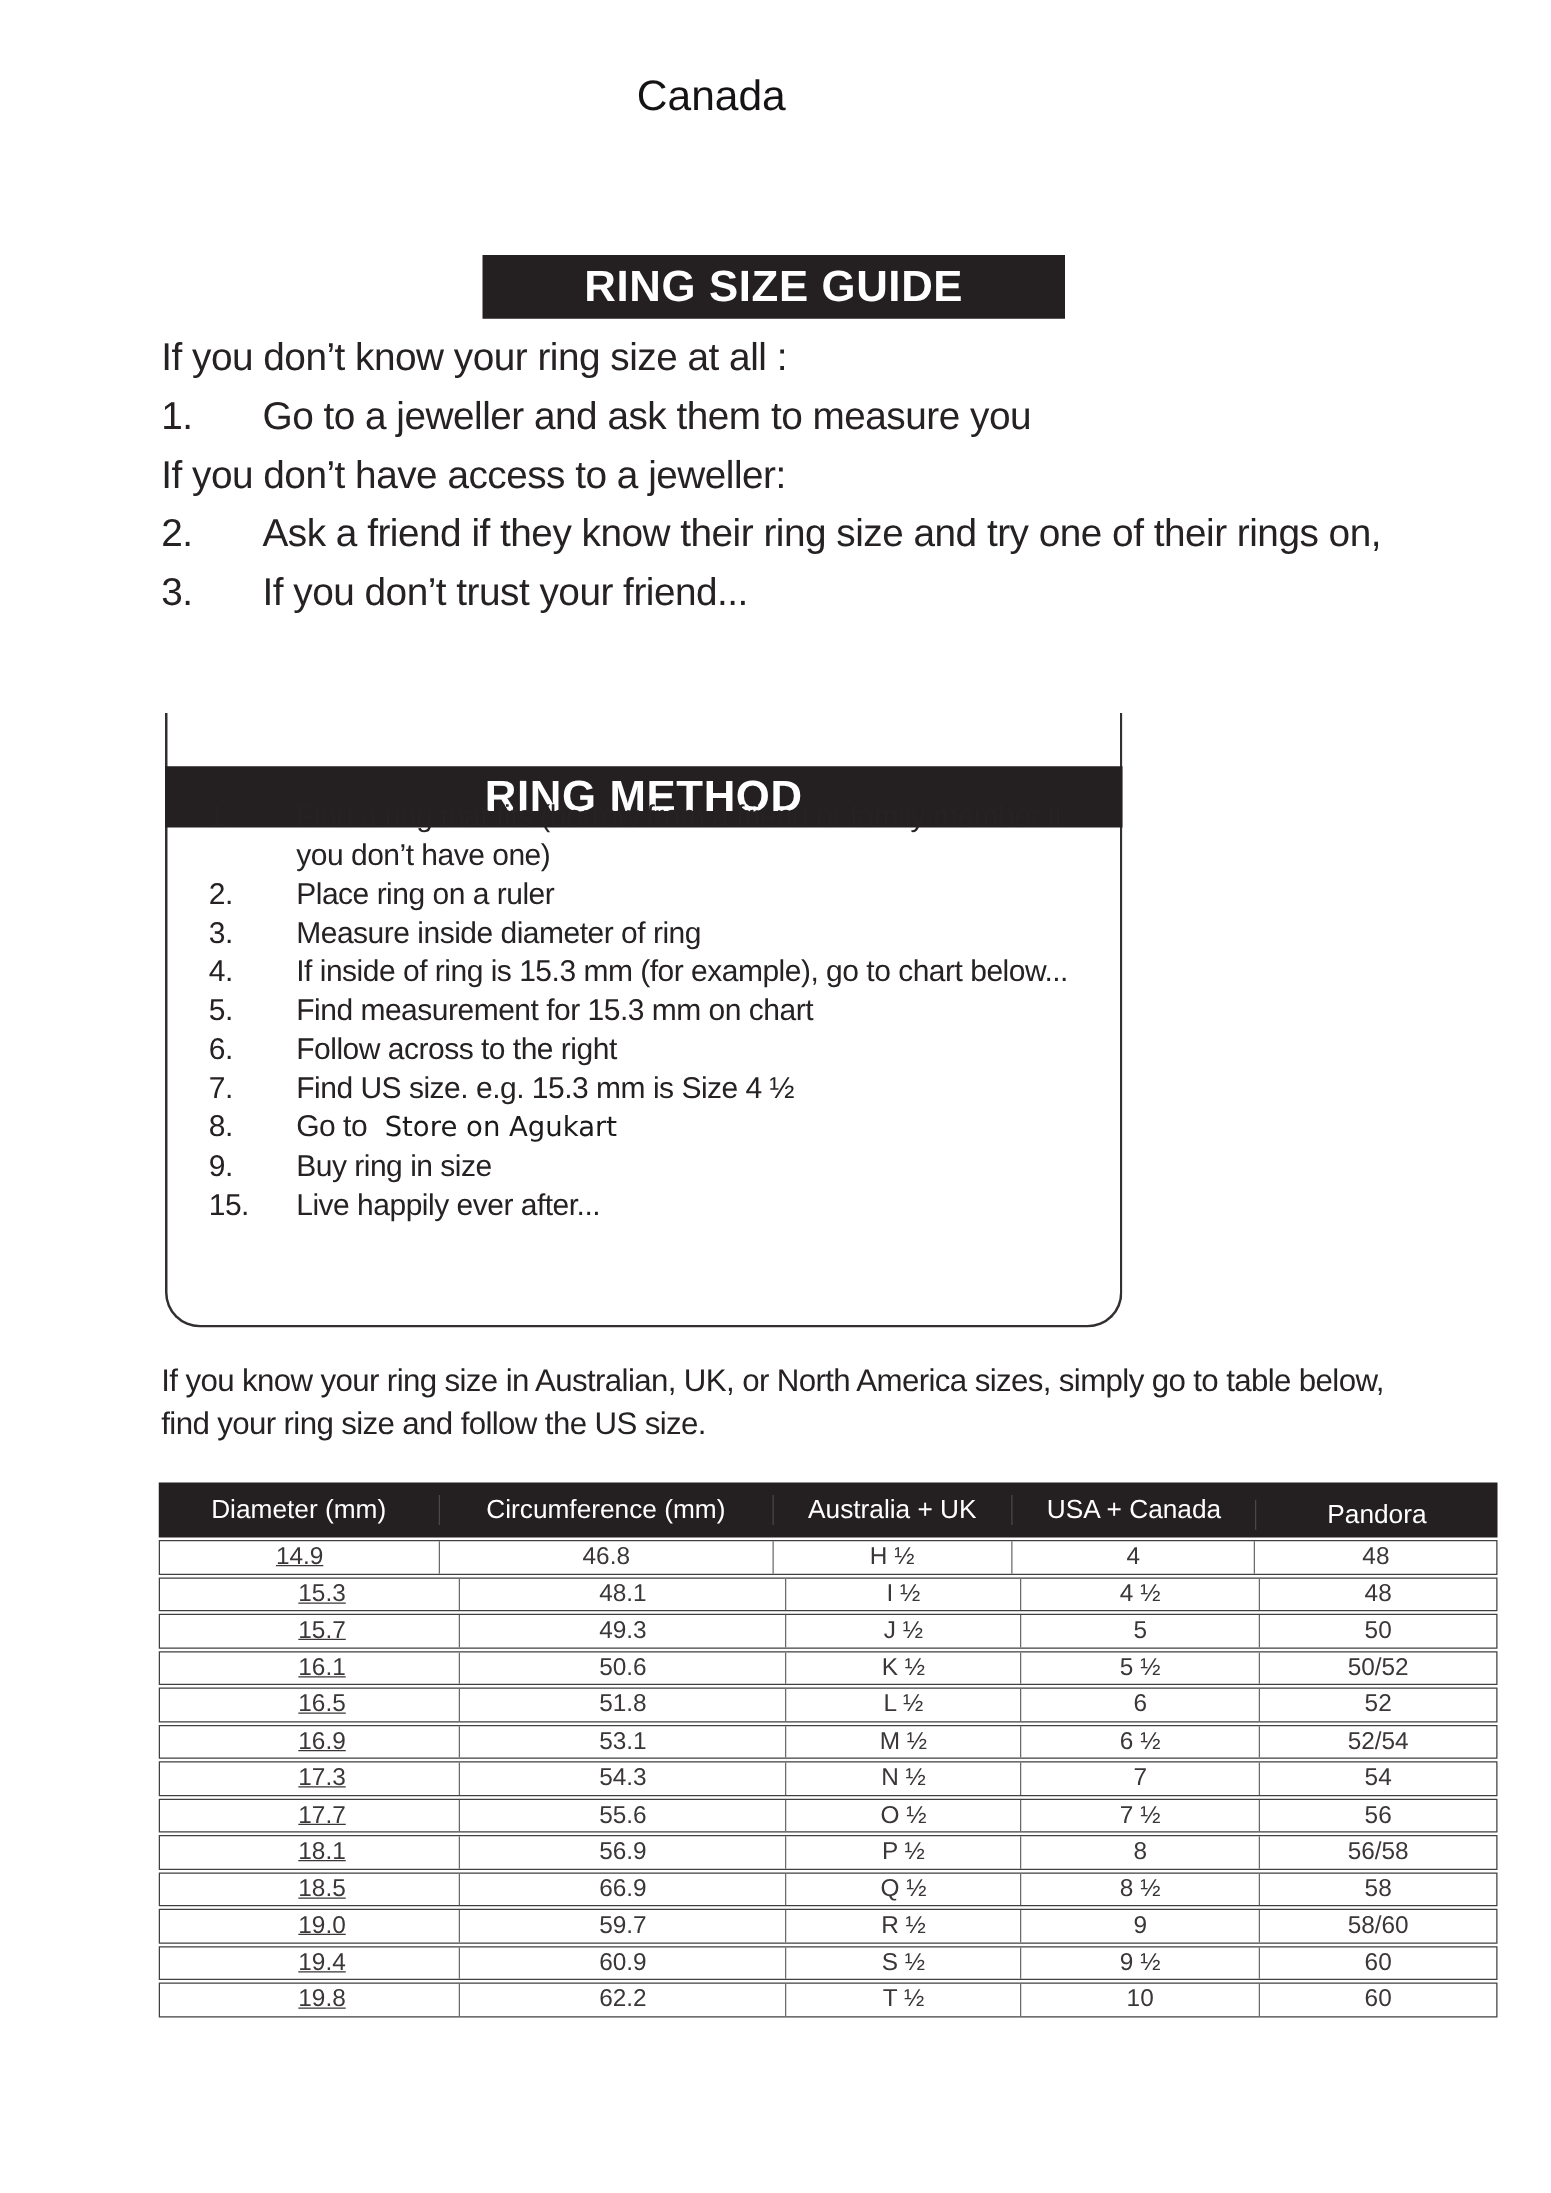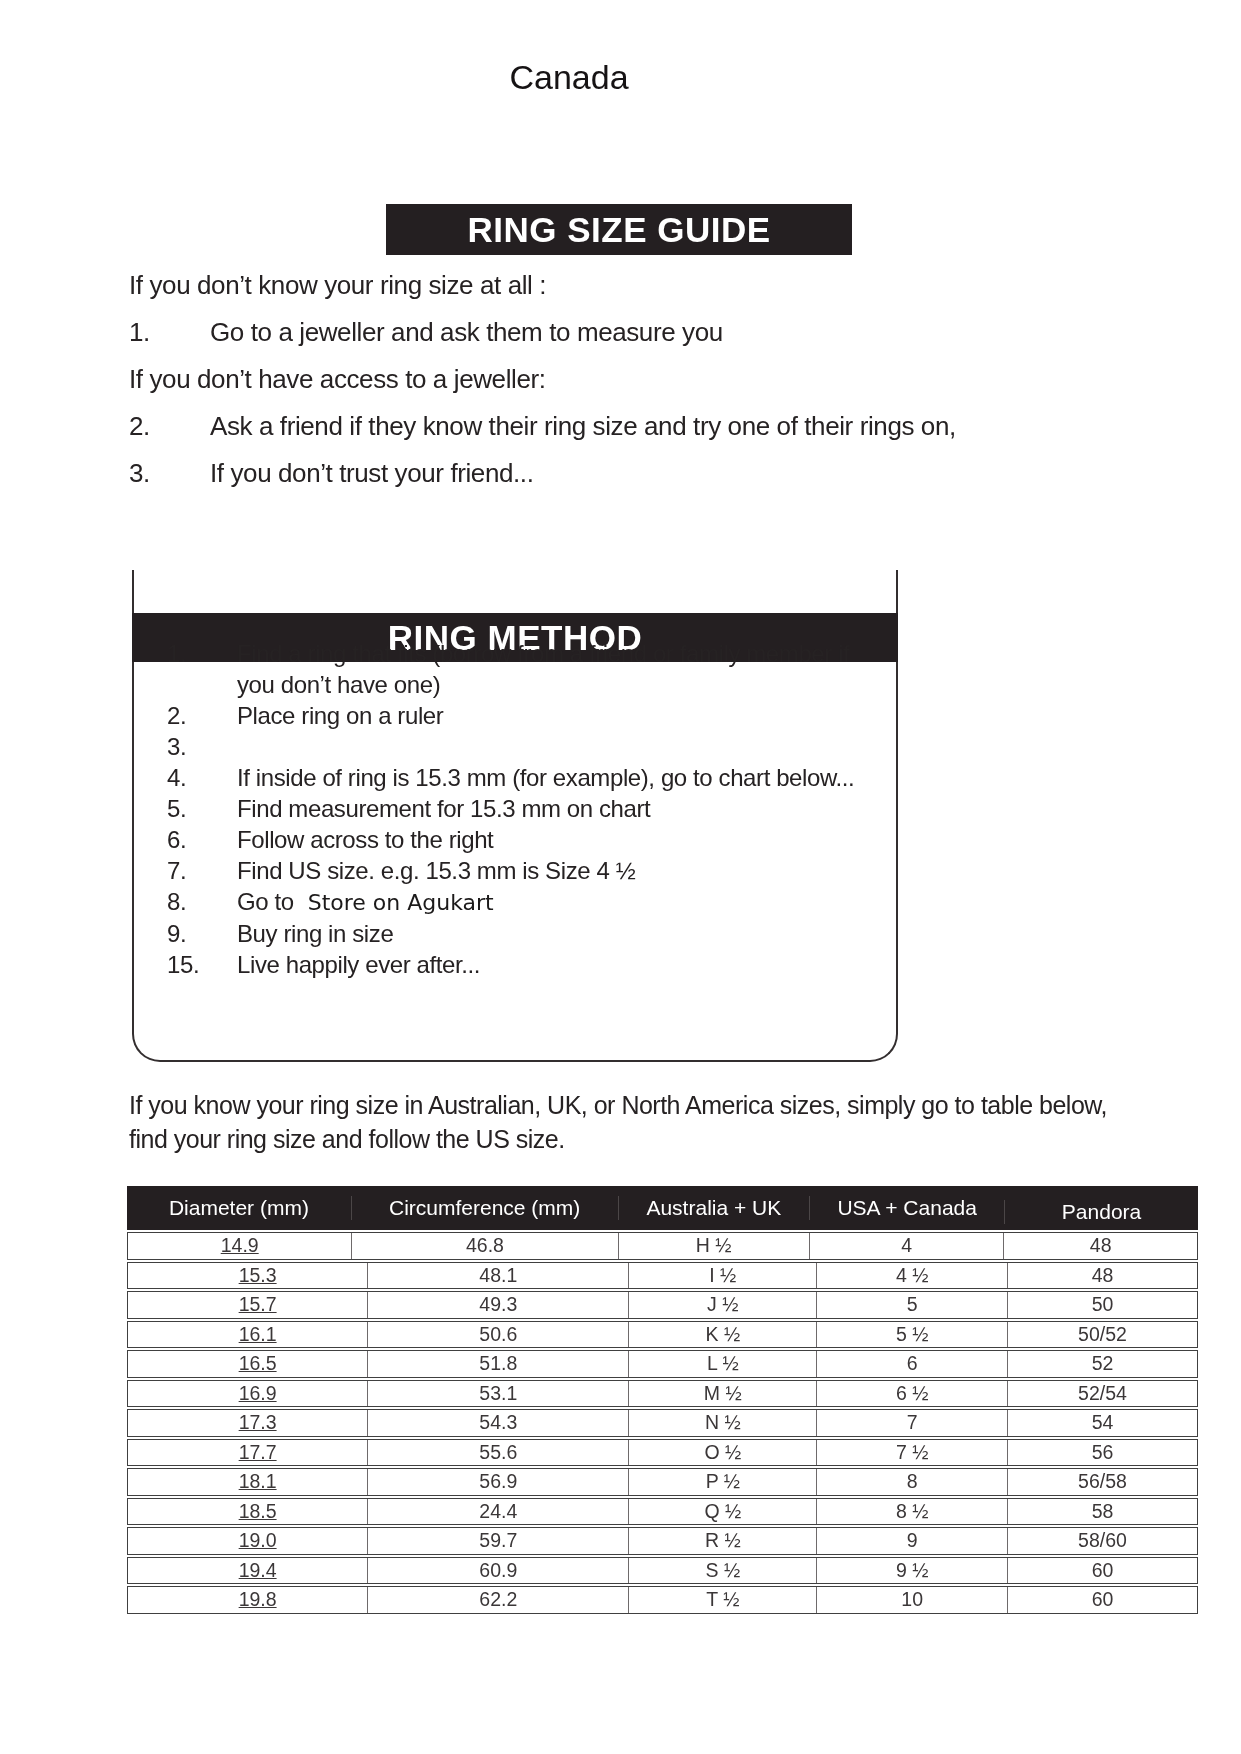--- a/index.html
+++ b/index.html
@@ -36,21 +36,21 @@
     font-size:35px;
     letter-spacing:0.5px;
   }
   .banner-guide{
     position:absolute; top:161px; left:386px;
     width:466px; height:51px;
   }
   
   .intro{
     position:absolute; top:262px; left:129px; width:1010px;
-    font-size:26px; letter-spacing:-0.4px;
+    font-size:31px; letter-spacing:-0.4px;
   }
   .intro .line{ height:47px; display:flex; align-items:center; }
   .intro .line .num{ width:81px; flex:0 0 81px; }
   
   .method-box{
     position:absolute; top:570px; left:132px;
     width:766px; height:492px;
     border:2px solid #332e2f;
     border-top:none;
     border-radius:0 0 28px 28px;
@@ -156,20 +156,21 @@
         <div class="step">
           <span class="num">1.</span>
           <span class="txt">Find a ring that fits (borrow from a friend or family member if you don’t have one)</span>
         </div>
         <div class="step">
           <span class="num">2.</span>
           <span class="txt">Place ring on a ruler</span>
         </div>
         <div class="step">
           <span class="num">3.</span>
+          <span class="txt">Measure inside diameter of ring</span>
         </div>
         <div class="step">
           <span class="num">4.</span>
           <span class="txt">If inside of ring is 15.3 mm (for example), go to chart below...</span>
         </div>
         <div class="step">
           <span class="num">5.</span>
           <span class="txt">Find measurement for 15.3 mm on chart</span>
         </div>
         <div class="step">
@@ -264,21 +265,21 @@
         </div>
         <div class="tr">
           <span class="td">18.1</span>
           <span class="td">56.9</span>
           <span class="td">P ½</span>
           <span class="td">8</span>
           <span class="td">56/58</span>
         </div>
         <div class="tr">
           <span class="td">18.5</span>
-          <span class="td">24.4</span>
+          <span class="td">66.9</span>
           <span class="td">Q ½</span>
           <span class="td">8 ½</span>
           <span class="td">58</span>
         </div>
         <div class="tr">
           <span class="td">19.0</span>
           <span class="td">59.7</span>
           <span class="td">R ½</span>
           <span class="td">9</span>
           <span class="td">58/60</span>

